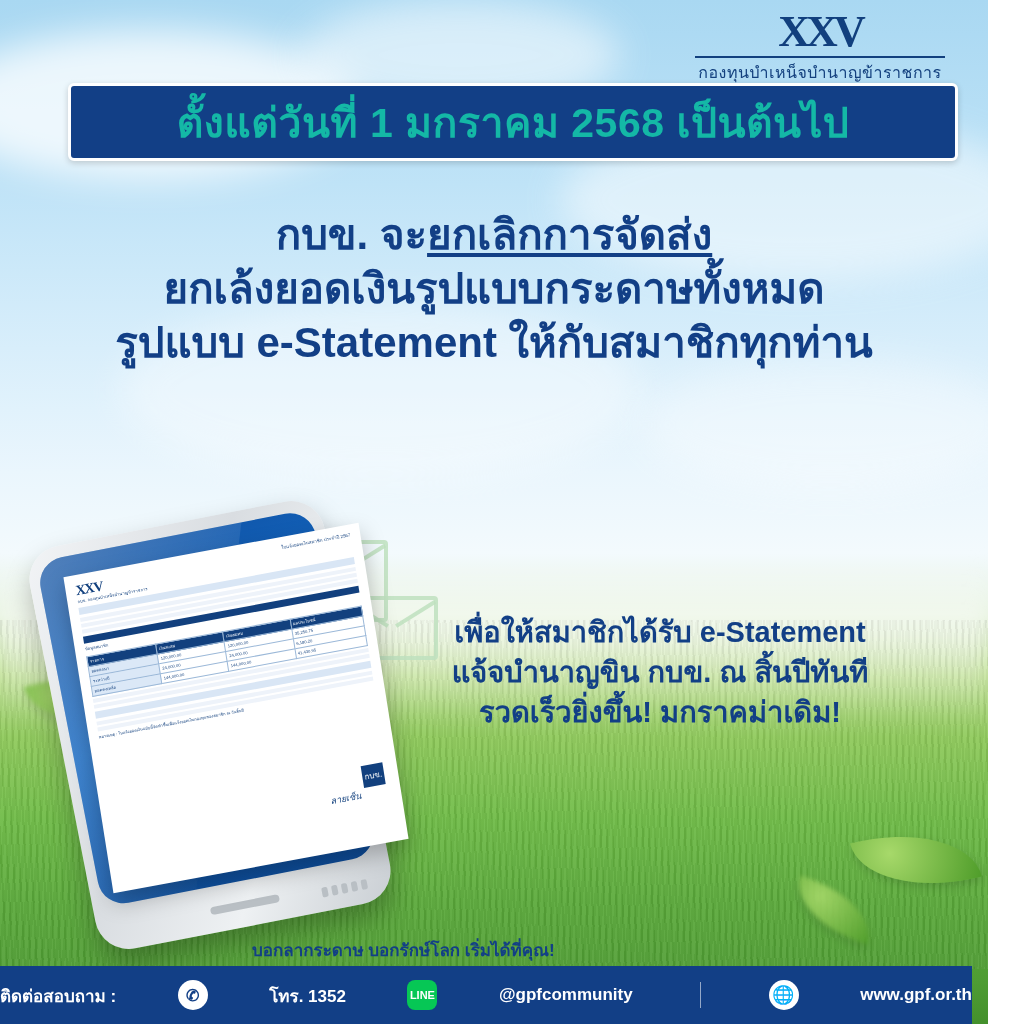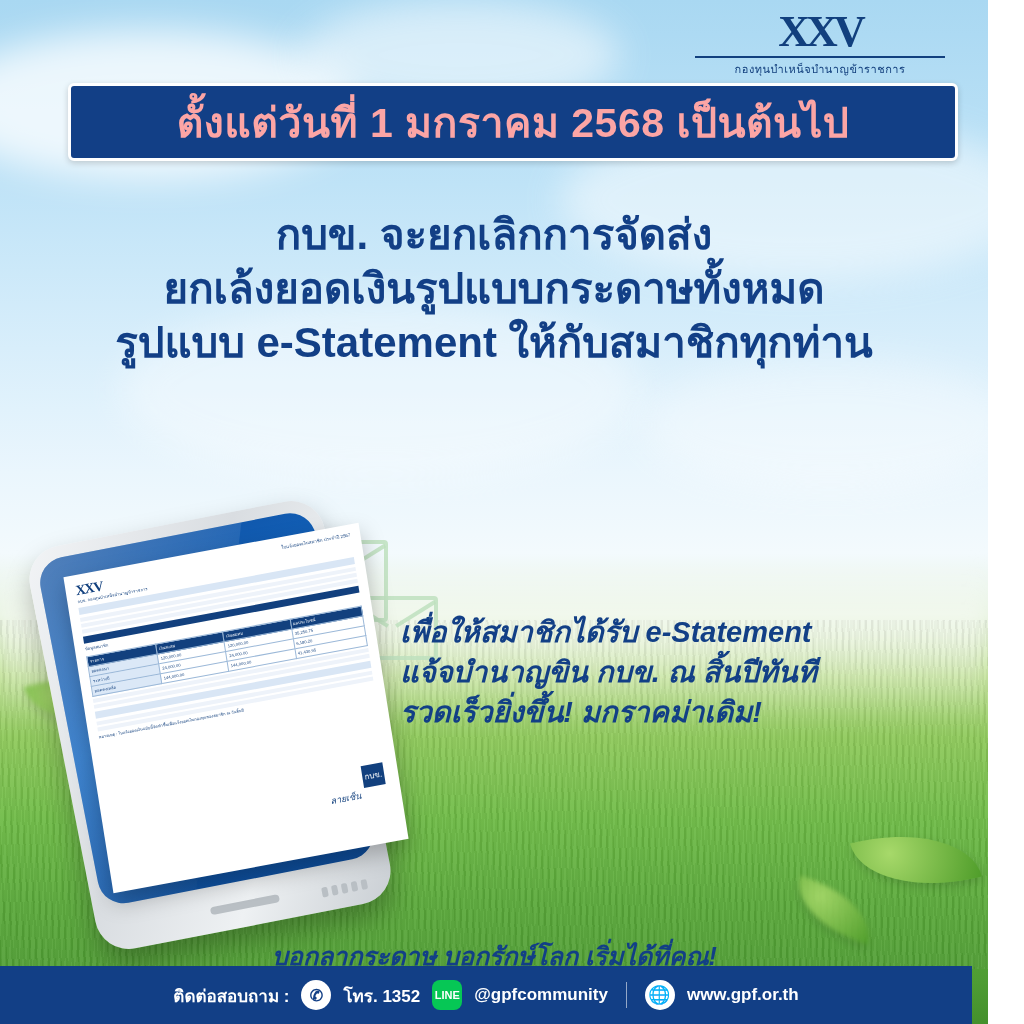--- a/index.html
+++ b/index.html
@@ -57,66 +57,65 @@
     text-align: center;
     width: 300px;
   }
   .logo-mark {
     font-size: 44px; font-weight: bold; letter-spacing: -4px;
     line-height: 44px;
     color: #12407e;
     font-family: "Liberation Serif", serif;
   }
   .logo-sub {
-    font-size: 11px; color: #13407e; letter-spacing: .5px; margin-top: 2px;
+    font-size: 16px; color: #13407e; letter-spacing: .5px; margin-top: 2px;
   }
   .logo-rule {
     height: 2px; background: #12407e; width: 250px; margin: 2px auto 0 auto;
   }
 
   
   .banner {
     position: absolute; left: 68px; top: 83px;
     width: 890px; height: 78px;
     background: #123f86;
     border: 3px solid #ffffff;
     border-radius: 6px;
     display: flex; align-items: center; justify-content: center;
     box-shadow: 0 2px 6px rgba(0,0,0,.18);
   }
   .banner-text {
-    color: #fca5a5; font-size: 41px; font-weight: bold;
+    color: #14b8a6; font-size: 41px; font-weight: bold;
     letter-spacing: .5px;
     white-space: nowrap;
   }
 
   
   .main-msg {
     position: absolute; left: 0; right: 0; top: 208px;
     text-align: center;
     color: #123f86;
     font-weight: bold;
   }
   .main-msg .line { font-size: 42px; line-height: 54px; white-space: nowrap; }
-  .main-msg .line.underline-part .u { text-underline-offset: 4px;}
+  .main-msg .line.underline-part .u { text-decoration: underline; text-underline-offset: 4px;}
 
   
   .sub-msg {
     position: absolute; right: 68px; top: 612px;
-    width: 520px; text-align: left;
-    color: #123f86; font-weight: bold; font-style: italic;
+    width: 520px; text-align: center;
+    color: #123f86; font-weight: bold;
   }
   .sub-msg .line { font-size: 29px; line-height: 40px; white-space: nowrap;}
 
   
   .slogan {
     position: absolute; left: 252px; top: 936px;
-    color: #123f86; font-weight: bold; font-style: italic;
-    font-size: 25px;
-    margin-left: 20px;
+    color: #123f86; font-weight: bold; 
+    font-size: 17px;
   }
 
   
   .phone {
     position: absolute; left: 60px; top: 520px;
     width: 300px; height: 410px;
     transform: rotate(-11deg);
     transform-origin: center;
   }
   .phone-body {
@@ -195,21 +194,21 @@
   .leaf.blur { filter: blur(2px); opacity:.9;}
   .l1 { width: 92px; height: 56px; left: 30px; top: 672px; transform: rotate(-18deg); }
   .l2 { width: 72px; height: 44px; left: 62px; top: 742px; transform: rotate(24deg); }
   .l3 { width: 120px; height: 64px; left: 856px; top: 828px; transform: rotate(-14deg); }
   .l4 { width: 84px; height: 48px; left: 792px; top: 886px; transform: rotate(16deg); }
 
   
   .footer {
     position:absolute; left:0; right:16px; bottom:0; height:58px;
     background:#123f86;
-    display:flex; align-items:center; justify-content:center; gap:12px;
+    display:flex; align-items:center; justify-content:space-between; gap:12px;
     color:#fff;
   }
   .footer .txt { font-size:17px; font-weight:bold; white-space:nowrap;}
   .footer .sep { width:1px; height:26px; background:rgba(255,255,255,.55); margin:0 6px;}
   .circle-ico {
     width:30px; height:30px; border-radius:50%; background:#fff; color:#123f86;
     display:flex; align-items:center; justify-content:center; font-size:16px; font-weight:bold;
   }
   .line-ico {
     width:30px; height:30px; border-radius:8px; background:#06c755; color:#fff;

